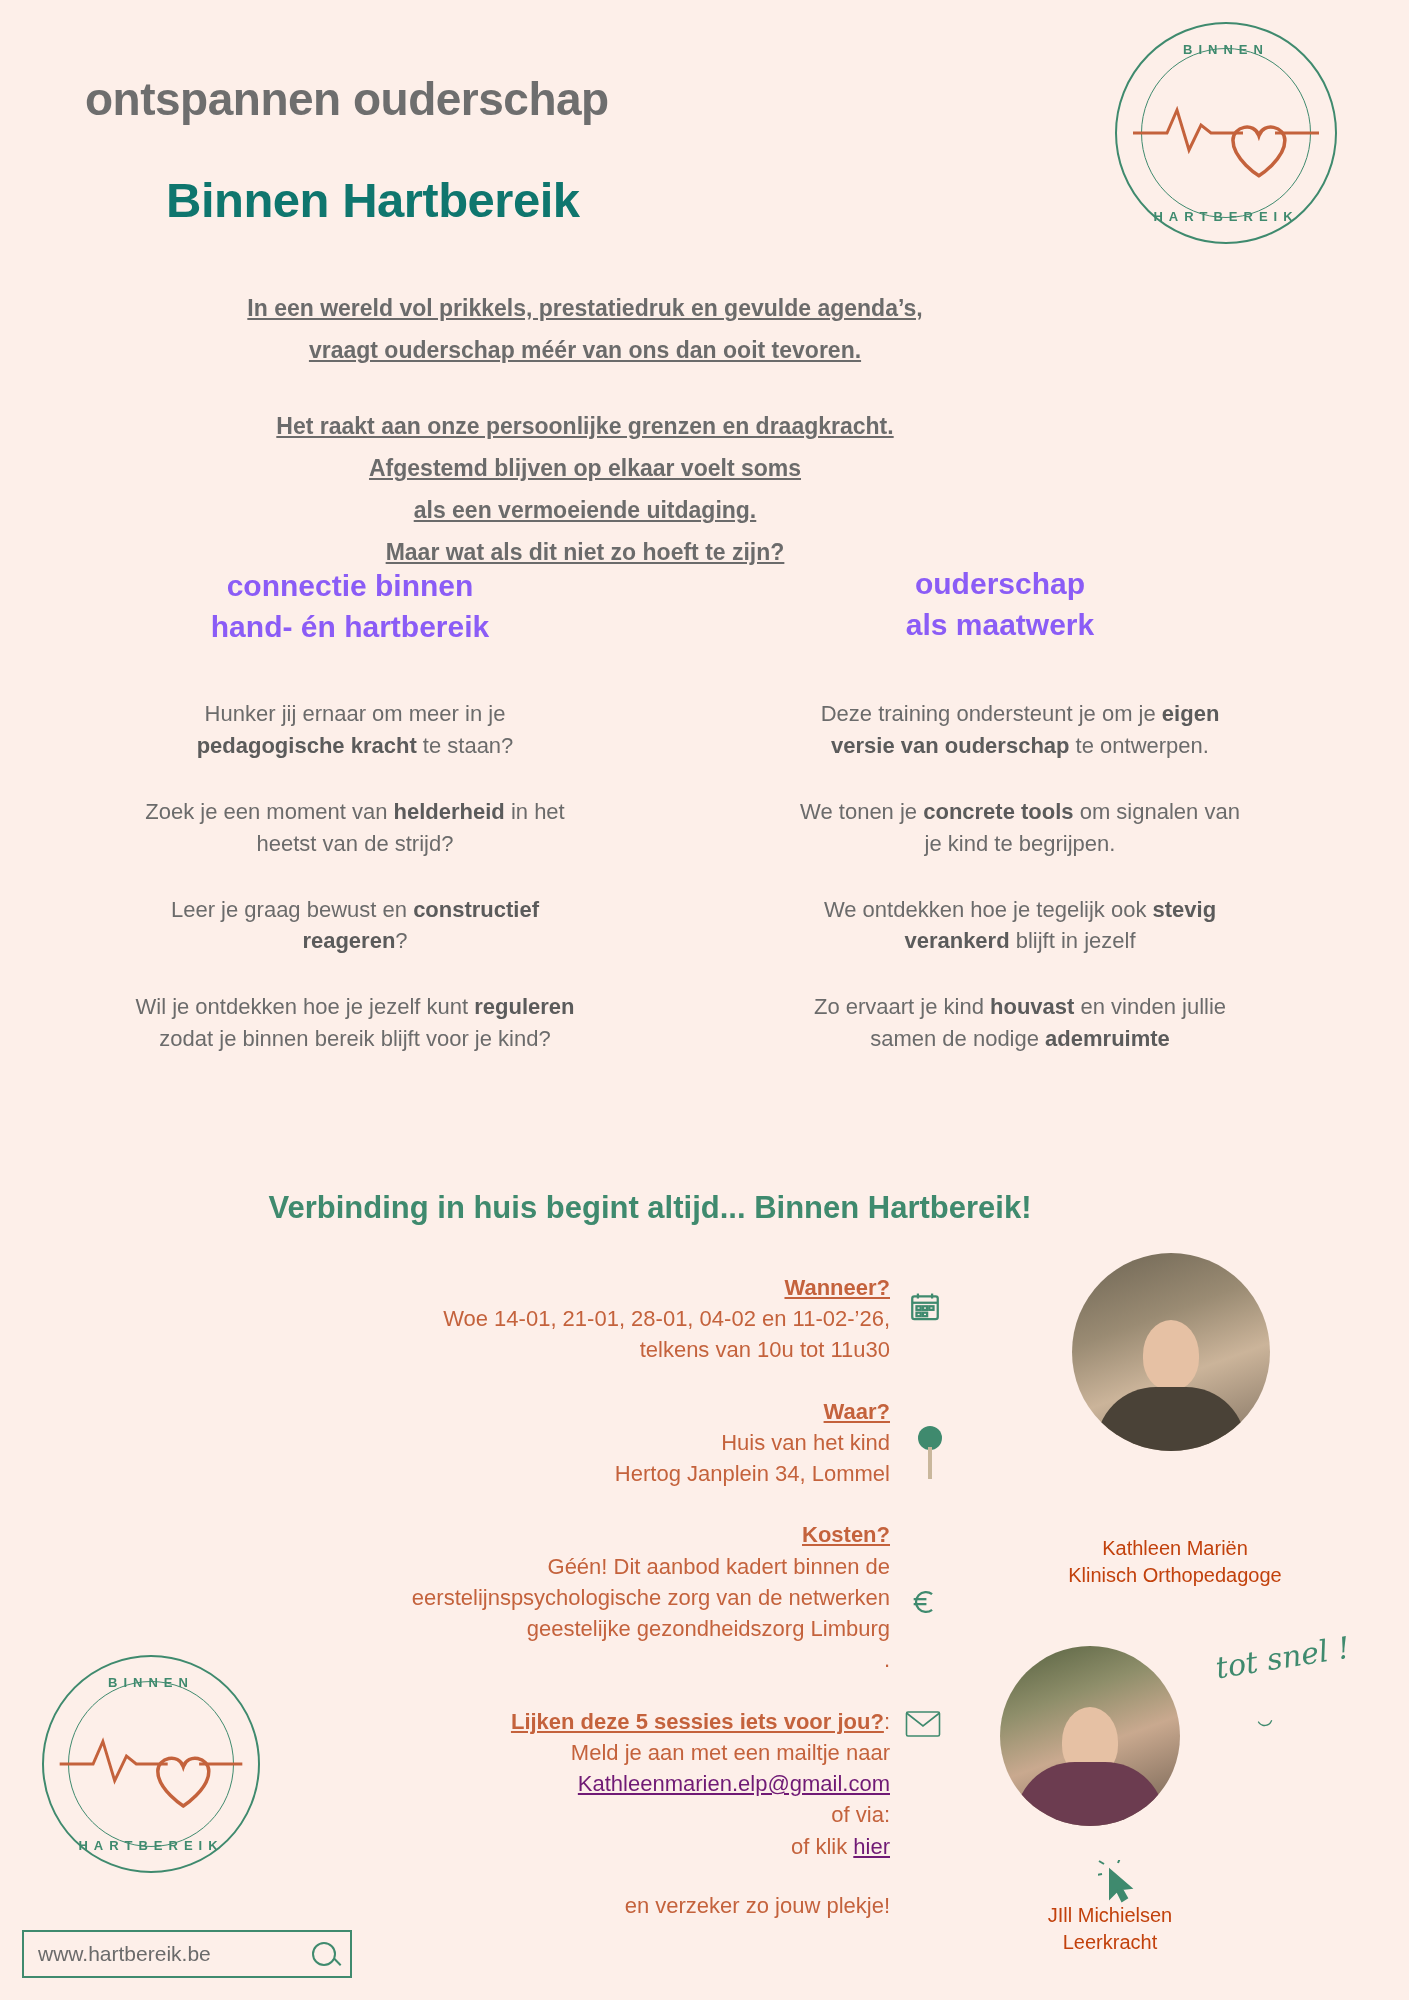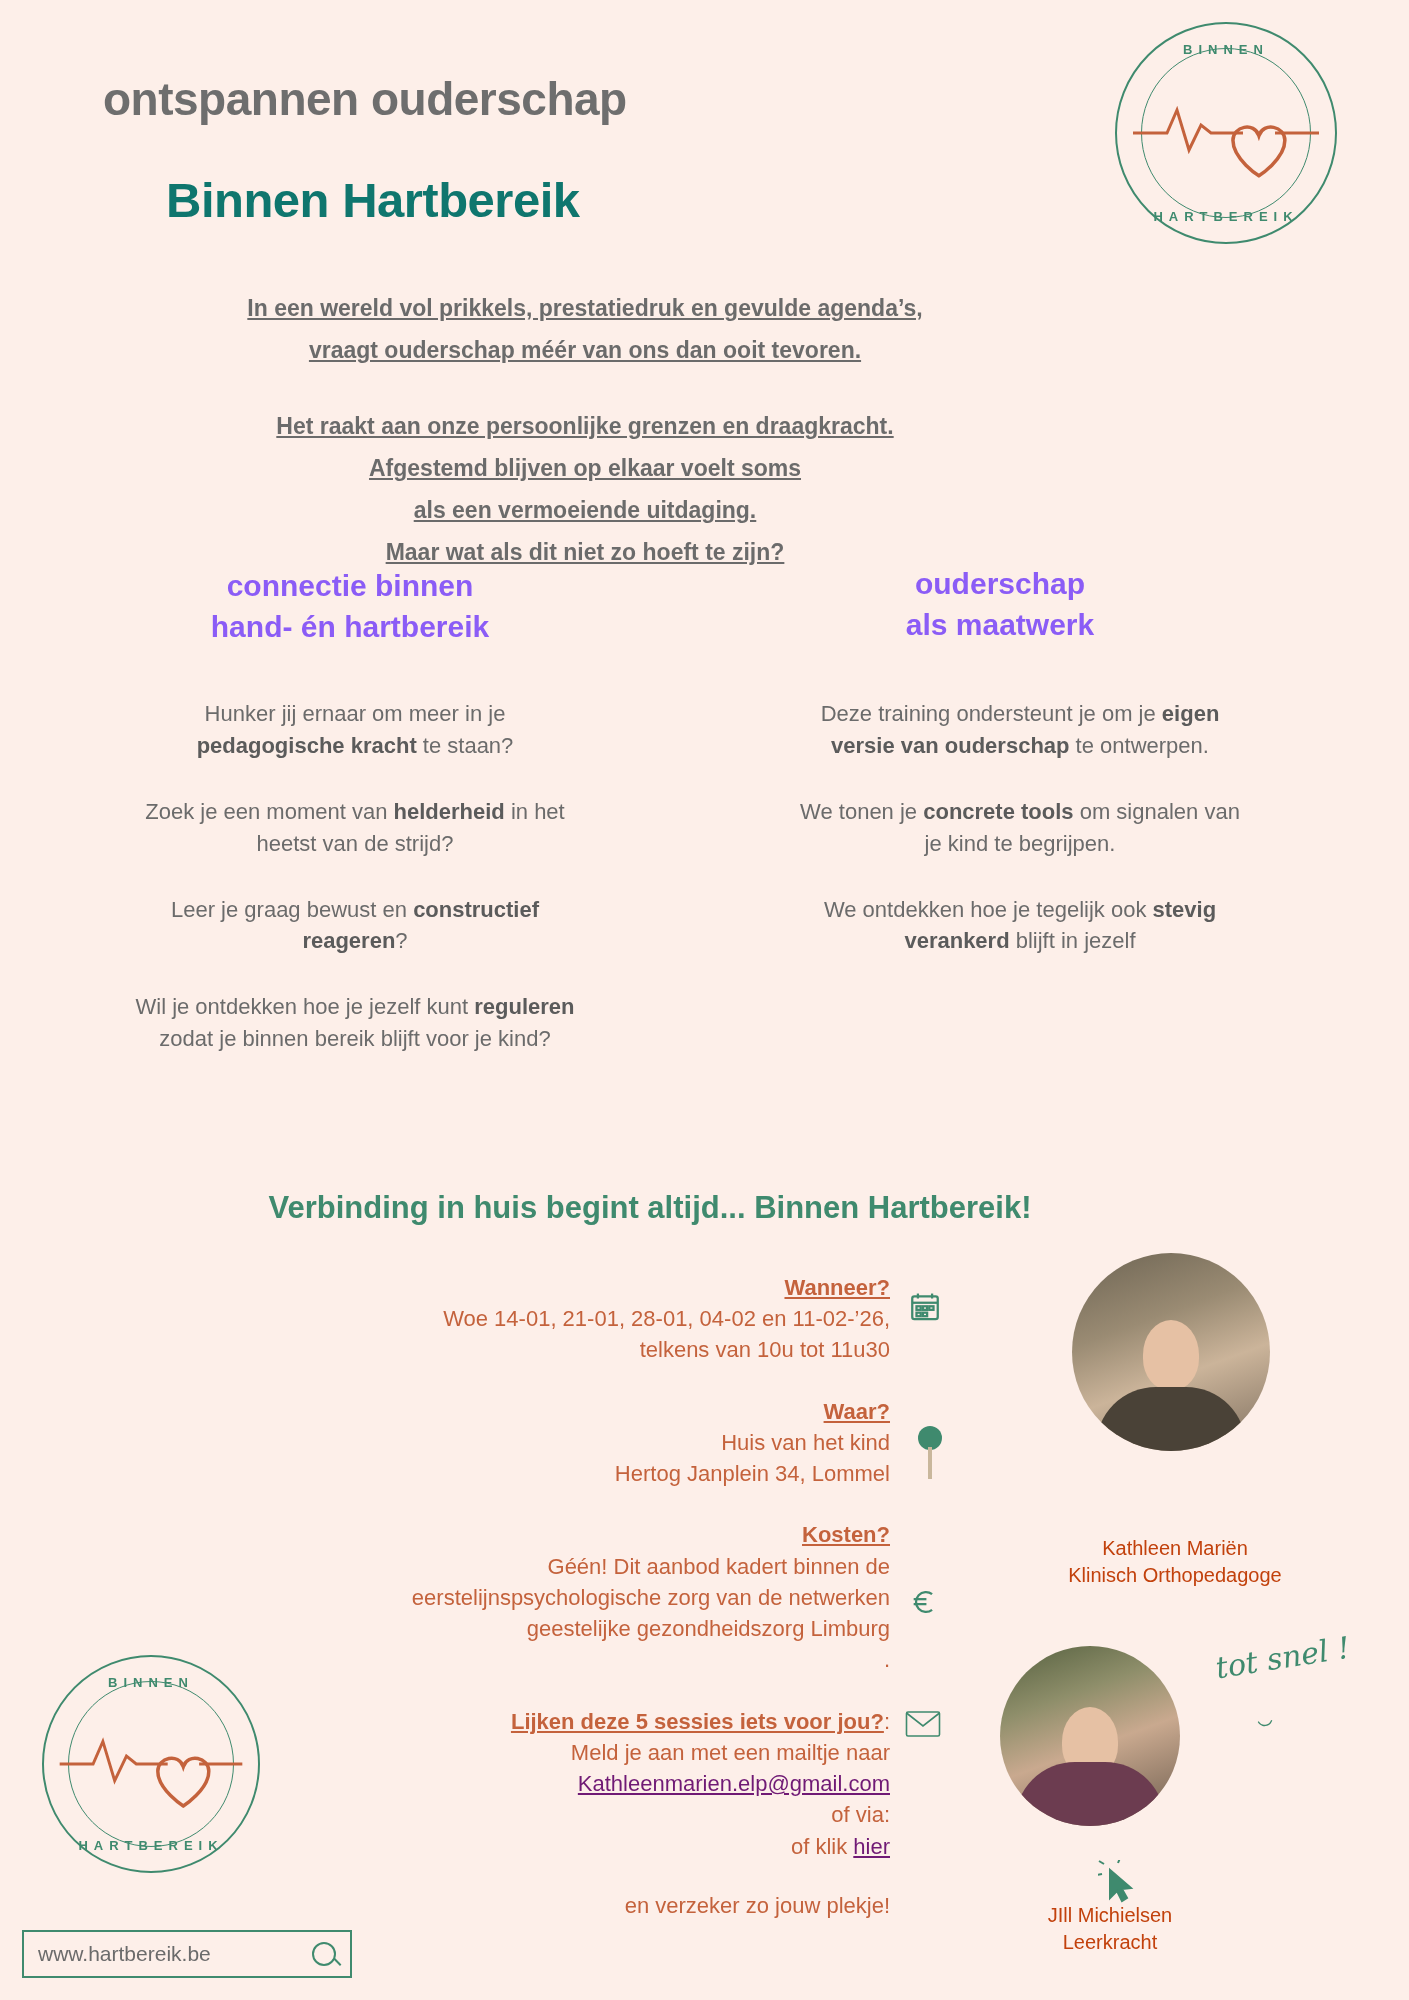--- a/index.html
+++ b/index.html
@@ -17,21 +17,21 @@
   }
   .page {
     position: relative;
     width: 1409px;
     height: 2000px;
   }
 
   
   .title-main {
     position: absolute;
-    left: 103px;
+    left: 85px;
     top: 72px;
     font-size: 46px;
     font-weight: bold;
     color: #6e6e6e;
     letter-spacing: -0.5px;
     text-align: center;
   }
   .title-sub {
     position: absolute;
     left: 166px;
@@ -315,20 +315,21 @@
   </div>
 
   <div class="col-head right">
     <div>ouderschap</div>
     <div>als maatwerk</div>
   </div>
   <div class="col-body right">
     <p>Deze training ondersteunt je om je <b>eigen versie van ouderschap</b> te ontwerpen.</p>
     <p>We tonen je <b>concrete tools</b> om signalen van je kind te begrijpen.</p>
     <p>We ontdekken hoe je tegelijk ook <b>stevig verankerd</b> blijft in jezelf</p>
+    <p>Zo ervaart je kind <b>houvast</b> en vinden jullie samen de nodige <b>ademruimte</b></p>
   </div>
 
   <div class="tagline">Verbinding in huis begint altijd... Binnen Hartbereik!</div>
 
   <div class="details">
     <div class="blk">
       <div class="dhead">Wanneer?</div>
       <div>Woe 14-01, 21-01, 28-01, 04-02 en 11-02-’26,</div>
       <div>telkens van 10u tot 11u30</div>
     </div>

